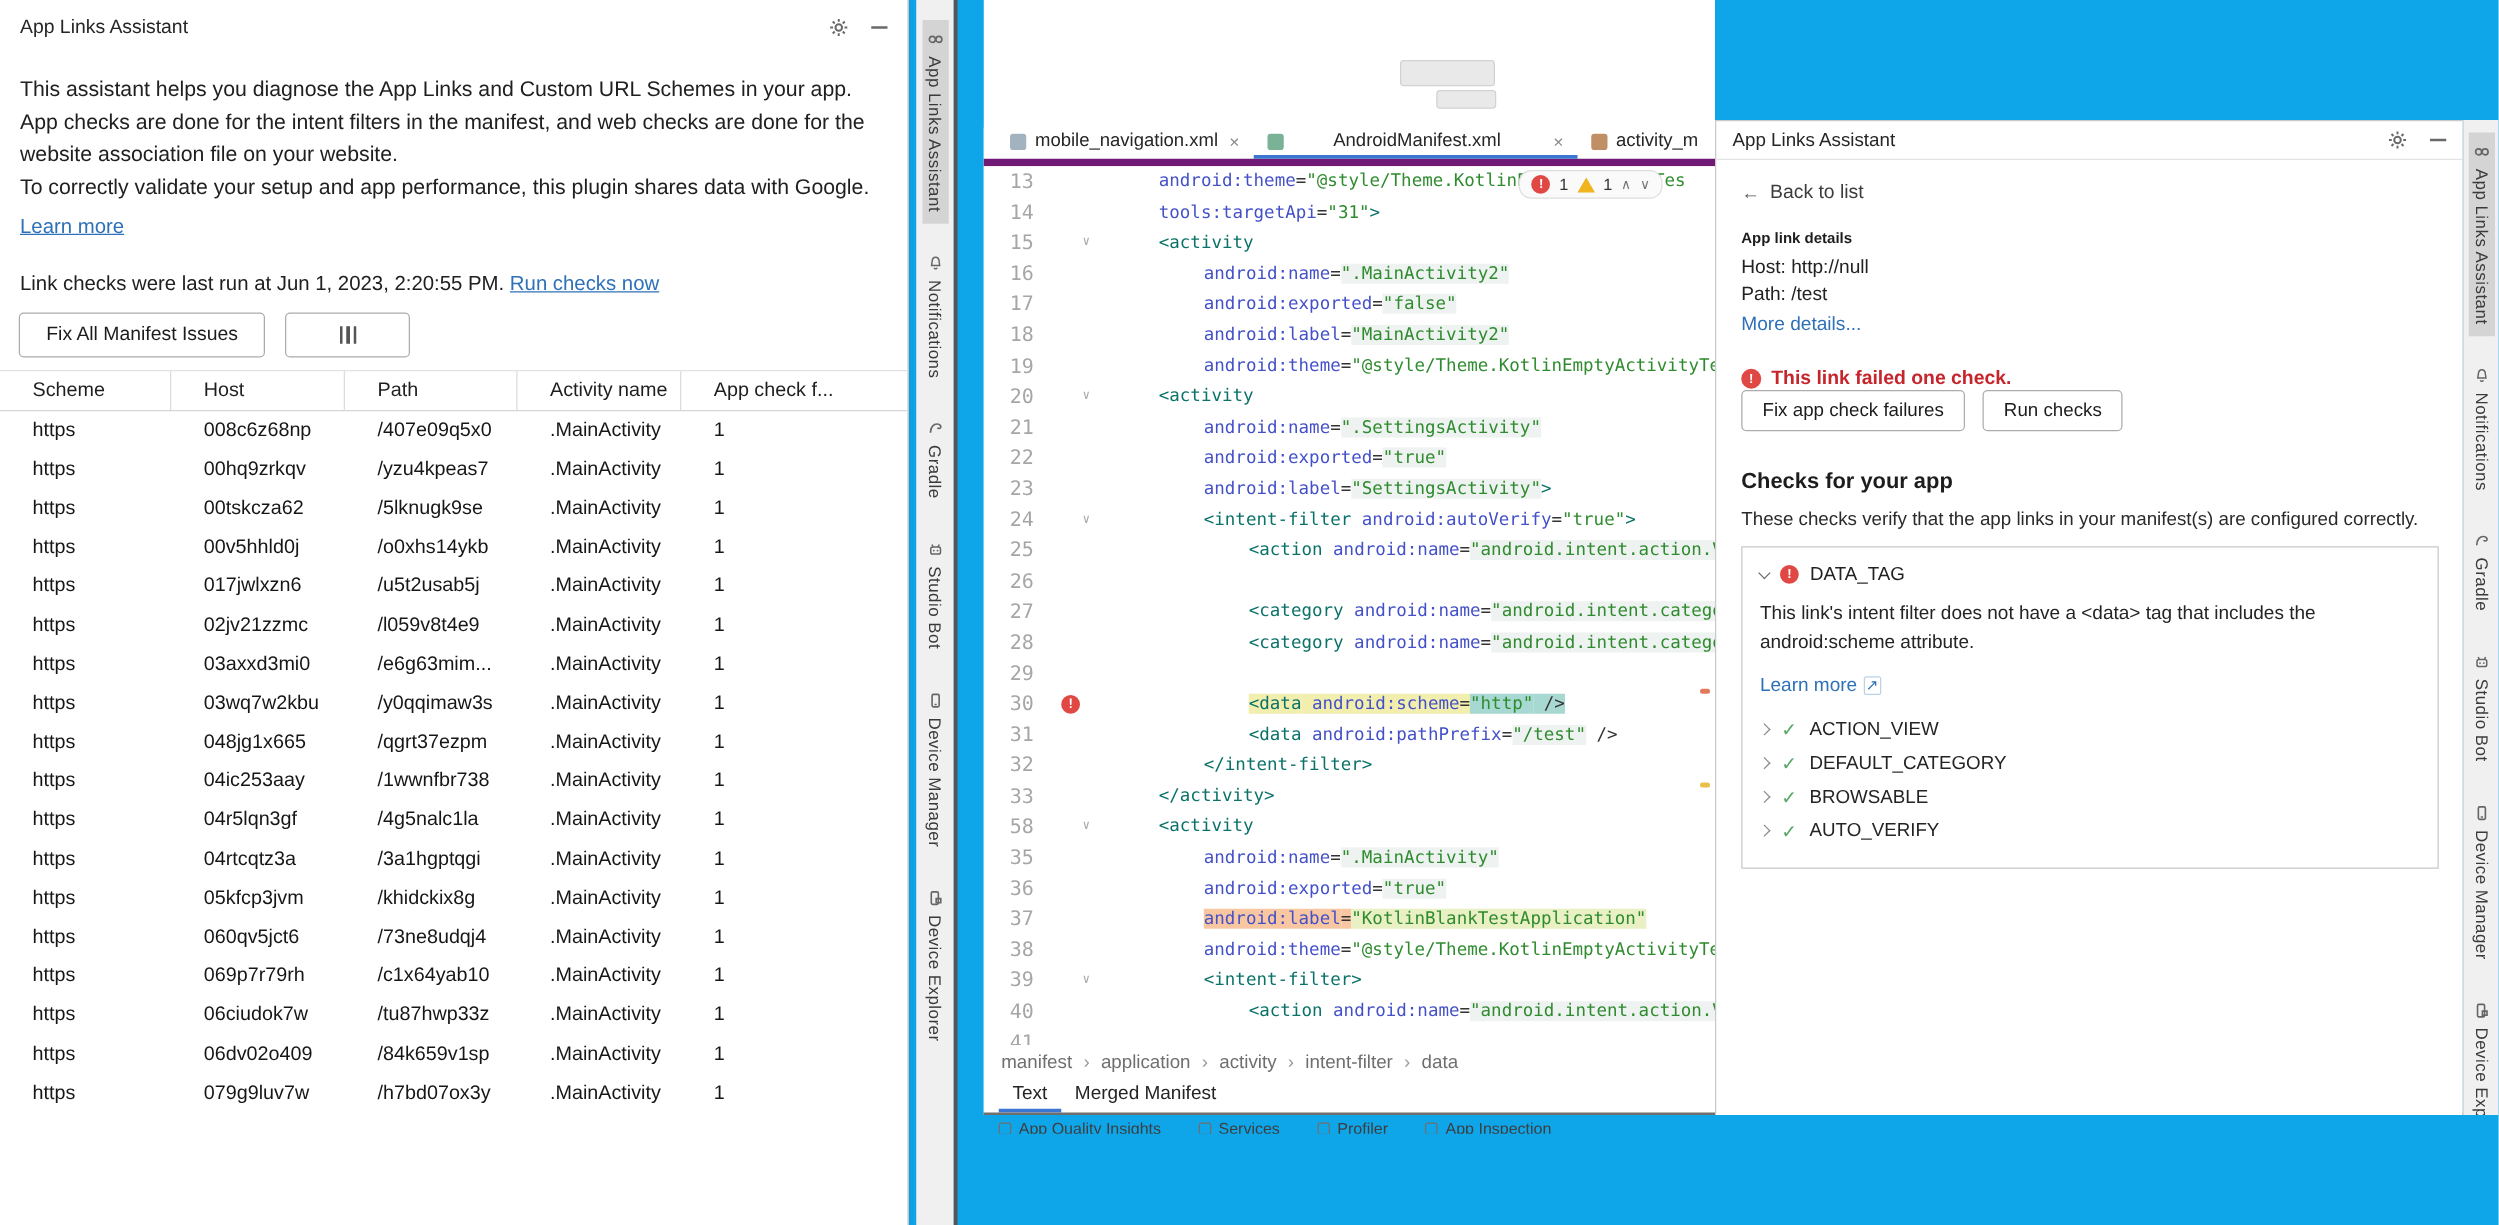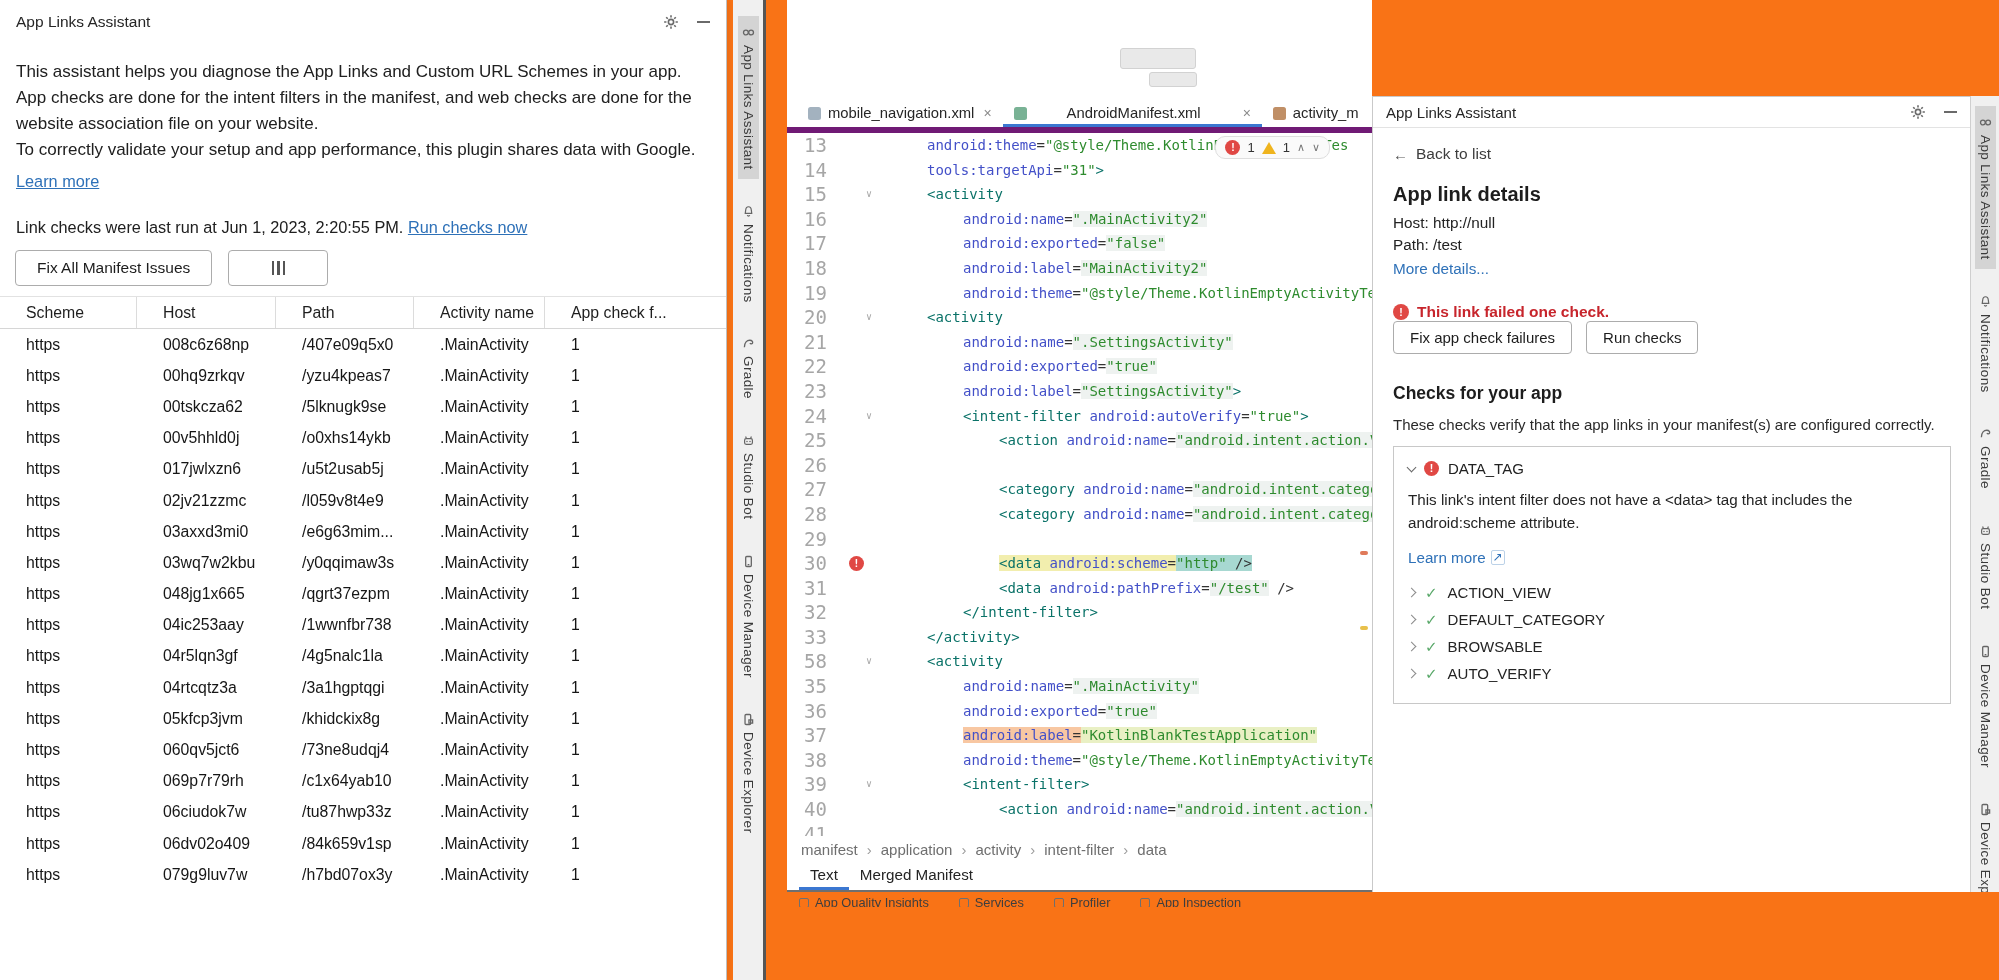--- a/index.html
+++ b/index.html
@@ -1,18 +1,18 @@
 <!DOCTYPE html>
 <html><head>
 <meta charset="utf-8">
 <style>
   * { margin:0; padding:0; box-sizing:border-box; }
   html,body { background:#ffffff; }
   body { font-family:"Liberation Sans","DejaVu Sans",sans-serif; color:#1f1f1f; }
-  .stage { position:relative; width:1999px; height:980px; overflow:hidden; background:#f97316; }
+  .stage { position:relative; width:1999px; height:980px; overflow:hidden; background:#0ea5e9; }
 
   
   .left-window { position:absolute; left:0; top:0; width:727px; height:980px; background:#fff; border-right:1px solid #bfbfbf; box-shadow:2px 0 6px rgba(0,0,0,.08); }
   .lw-header { height:44px; display:flex; align-items:center; padding:0 16px; }
   .lw-title { font-size:15.5px; color:#262626; }
   .hdr-icons { margin-left:auto; display:flex; align-items:center; gap:18px; }
   .gear { width:16px; height:16px; display:inline-block; }
   .min-bar { width:13px; height:2px; background:#6a6a6a; display:inline-block; }
 
   .btn { display:inline-flex; align-items:center; justify-content:center; background:#fff; border:1px solid #acacac; border-radius:4px; color:#1c1c1c; font-size:15.5px; cursor:default; }
@@ -68,21 +68,21 @@
   .etab-close { color:#8a8a8a; font-size:14px; margin-left:2px; }
   .ficon { width:13px; height:13px; border-radius:2.5px; display:inline-block; }
   .ficon.f0 { background:#a3b2bf; }
   .ficon.f1 { background:#79b295; }
   .ficon.f2 { background:#c08f66; }
   .tabbar-ctrls { display:flex; align-items:center; gap:12px; margin-left:4px; color:#555; }
   .kebab { font-size:15px; color:#555; }
 
   .code-area { position:absolute; left:0; top:133px; width:585px; height:703px; overflow:hidden; background:#fff; }
   .cline { display:flex; height:24.6px; line-height:24.6px; font-family:"DejaVu Sans Mono","Liberation Mono",monospace; font-size:14px; white-space:pre; }
-  .lnum { width:48px; text-align:right; padding-right:8px; color:#a6a6a6; font-size:19px; flex:none; }
+  .lnum { width:48px; text-align:right; padding-right:8px; color:#a6a6a6; font-size:16px; flex:none; }
   .gico { width:40px; flex:none; position:relative; }
   .ctext { flex:1; overflow:hidden; }
   .tk-g { color:#0a7268; }
   .tk-a { color:#4350c8; }
   .tk-p { color:#333; }
   .tk-v { color:#2e8b2e; }
   .hl-g { background:#eef2f0; }
   .hl-y { background:#f2eeae; }
   .hl-s { background:#a7d8d1; }
   .hl-o { background:#f8c7a2; }
@@ -109,21 +109,21 @@
   .bt-item { display:flex; align-items:center; gap:6px; font-size:12.8px; color:#3e3e3e; line-height:19px; }
   .bt-ic { width:10px; height:10px; border:1.4px solid #6f6f6f; border-radius:2px; display:inline-block; flex:none; }
 
   
   .right-window { position:absolute; left:1372px; top:96px; width:598px; height:796px; background:#fff; border-left:1px solid #c9c9c9; border-top:1px solid #c9c9c9; }
   .rw-header { height:31px; display:flex; align-items:center; padding:0 13px; border-bottom:1px solid #e3e3e3; }
   .rw-title { font-size:15px; color:#262626; }
   .rw-body { padding:17px 20px 0 20px; }
   .back-row { display:flex; align-items:center; gap:8px; font-size:15.5px; color:#3c3c3c; }
   .back-arrow { font-size:15px; color:#555; }
-  .rw-h1 { margin-top:20px; font-size:20px; font-weight:bold; color:#1d1d1d; }
+  .rw-h1 { margin-top:20px; font-size:12px; font-weight:bold; color:#1d1d1d; }
   .rw-line { margin-top:8px; font-size:15.3px; color:#222; }
   .rw-line.tight { margin-top:4px; }
   .more-link { margin-top:6px; font-size:15.3px; }
   .failed-row { margin-top:25px; display:flex; align-items:center; gap:8px; font-size:15.5px; font-weight:600; color:#c7252c; }
   .rw-btns { display:flex; gap:14px; }
   .rw-btn { height:33px; padding:0 16px; font-size:15px; }
   .rw-h2 { margin-top:29px; font-size:17.5px; font-weight:bold; color:#1d1d1d; }
   .rw-checksdesc { margin-top:9px; font-size:15px; line-height:23px; color:#2a2a2a; max-width:560px; }
   .checks-box { margin-top:10px; border:1px solid #c8c8c8; padding:13px 14px 16px 14px; width:558px; }
   .check-head { display:flex; align-items:center; gap:9px; font-size:15px; color:#212121; }

